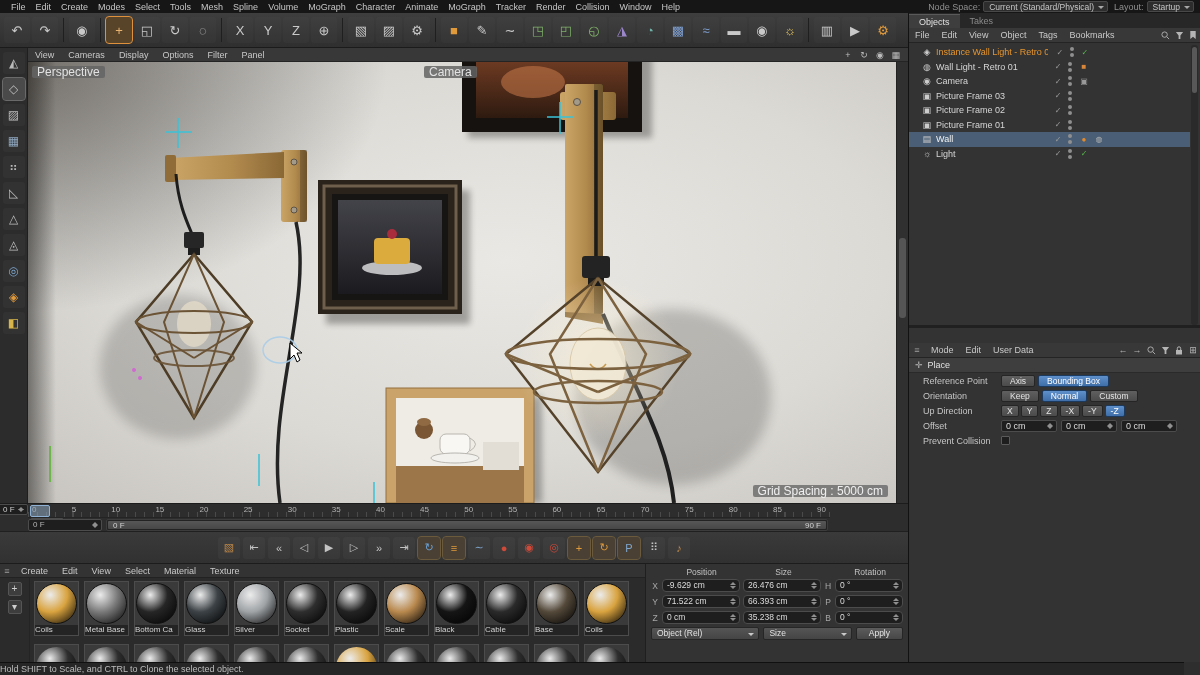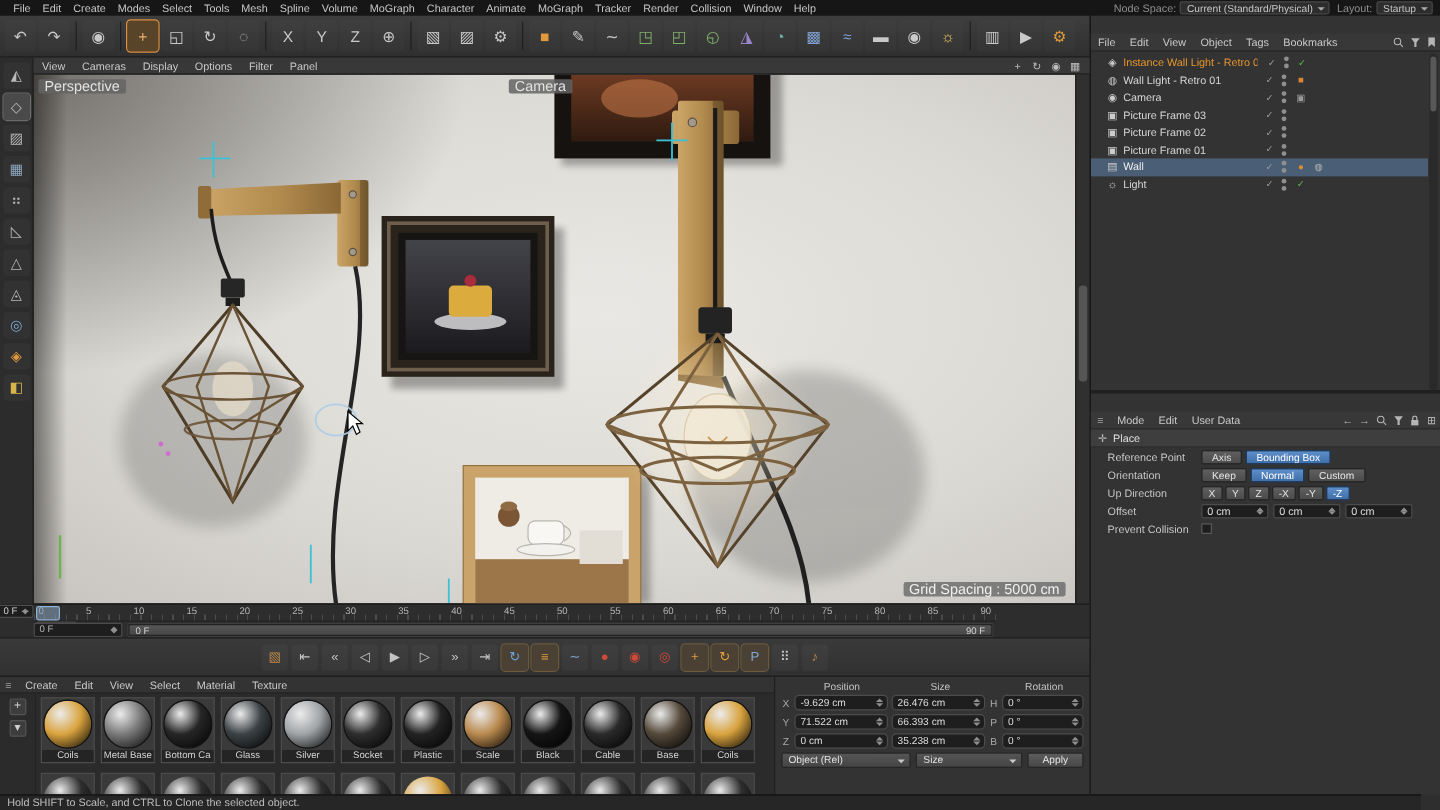--- a/index.html
+++ b/index.html
@@ -63,21 +63,21 @@
   
   #materials{position:absolute;left:0;top:563px;width:645px;height:99px;background:#2b2b2b;border-top:1px solid #1c1c1c;overflow:hidden}
   #mat-menu{height:14px;background:#333;display:flex;align-items:center;font-size:9px;color:#c9c9c9;border-bottom:1px solid #222}
   #mat-menu .burger{width:14px;text-align:center;font-size:9px;color:#9f9f9f}
   .mat-menu-item{padding:0 7px}
   #mat-side{position:absolute;left:0;top:14px;bottom:0;width:30px;border-right:1px solid #242424;display:flex;flex-direction:column;align-items:center;padding-top:4px;gap:4px}
   .mat-side-icon{width:14px;height:14px;background:#3d3d3d;border:1px solid #555;border-radius:2px;color:#cfcfcf;font-size:10px;line-height:12px;text-align:center}
   #mat-grid{position:absolute;left:34px;top:17px;display:flex;gap:5px}
   .mat{width:45px;background:#3a3a3a;border:1px solid #4c4c4c}
   .mat-sphere{width:41px;height:41px;margin:1px auto 0;border-radius:50%;background:radial-gradient(circle at 34% 28%,rgba(255,255,255,0.9) 0%,var(--c,#777) 45%,#000 100%);border:1px solid #111}
-  .mat-label{display:block;font-size:8px;color:#d2d2d2;background:#242424;text-align:center;height:10px;line-height:10px;margin-top:1px;overflow:hidden;white-space:nowrap}
+  .mat-label{display:block;font-size:8px;color:#d2d2d2;background:#242424;height:10px;line-height:10px;margin-top:1px;overflow:hidden;white-space:nowrap}
   #mat-partial{position:absolute;left:34px;top:80px;display:flex;gap:5px}
   .matp{width:45px;height:19px;background:#3a3a3a;border:1px solid #4c4c4c;overflow:hidden}
   .matp i{display:block;width:41px;height:41px;margin:2px auto 0;border-radius:50%;background:radial-gradient(circle at 34% 28%,rgba(255,255,255,0.9) 0%,var(--c,#444) 45%,#000 100%)}
 
   
   #coords{position:absolute;left:645px;top:563px;width:263px;height:99px;background:#333;border-top:1px solid #1c1c1c;border-left:1px solid #1f1f1f;font-size:8.5px;color:#c9c9c9;padding:2px 5px}
   .co-head{display:flex;gap:3px;margin:1px 0 2px}
   .co-head .h{text-align:center;color:#c2c2c2}
   .co-row{display:flex;gap:3px;margin-bottom:3px;align-items:center}
   .co-ax{width:8px;text-align:center;color:#a8a8a8}
@@ -128,21 +128,21 @@
   #place-header .ph-icon{color:#b9b9b9;font-size:9px}
   .attr-row{display:flex;align-items:center;min-height:15px;padding:1px 6px 1px 14px;gap:4px}
   .attr-label{width:74px;flex:0 0 auto;color:#c5c5c5;white-space:nowrap}
   .opt{height:12px;line-height:10px;background:linear-gradient(#606060,#4b4b4b);border:1px solid #252525;border-radius:2px;padding:0 8px;font-size:8.5px;color:#e4e4e4;white-space:nowrap}
   .opt.on{background:linear-gradient(#5f90cc,#3f6ea8);border-color:#1c3a5e;color:#fff}
   .opt-xs{padding:0 5px}
   .attr-field{width:56px;height:12px;line-height:10px;background:#1e1e1e;border:1px solid #4c4c4c;border-radius:2px;padding:0 12px 0 4px;color:#dcdcdc}
   .checkbox{width:9px;height:9px;background:#1e1e1e;border:1px solid #5a5a5a;border-radius:1px}
 
   
-  #status{position:absolute;left:0;right:16px;bottom:0;height:13px;background:#262626;border-top:1px solid #101010;font-size:9px;line-height:12px;padding-left:6px;color:#bdbdbd;z-index:9}
+  #status{position:absolute;left:0;right:16px;bottom:0;height:13px;background:#262626;border-top:1px solid #101010;font-size:9px;line-height:12px;color:#bdbdbd;z-index:9}
 
   .mini-svg{display:inline-block;vertical-align:middle}
 </style>
 </head>
 <body>
 
 <div id="app">
 
   <div id="menubar">
     <div style="display:flex">
@@ -599,20 +599,25 @@
       </div>
     <div class="co-foot">
       <span class="dd dd1">Object (Rel)</span>
       <span class="dd dd2">Size</span>
       <span class="btn">Apply</span>
     </div>
   </div>
 
   <div id="right-panel">
 
+    <div class="rp-tabs" id="om-tabs">
+
+    <span class="rp-tab on">Objects</span>
+        <span class="rp-tab">Takes</span>
+      </div>
 
     <div class="rp-menu" id="om-menu">
       <div style="display:flex">
 
       <span class="rp-menu-item">File</span>
           <span class="rp-menu-item">Edit</span>
           <span class="rp-menu-item">View</span>
           <span class="rp-menu-item">Object</span>
           <span class="rp-menu-item">Tags</span>
           <span class="rp-menu-item">Bookmarks</span>

